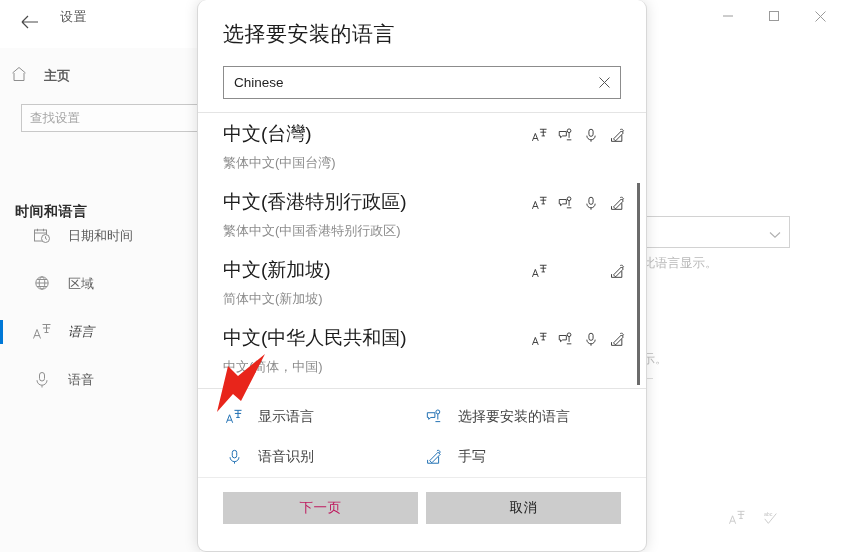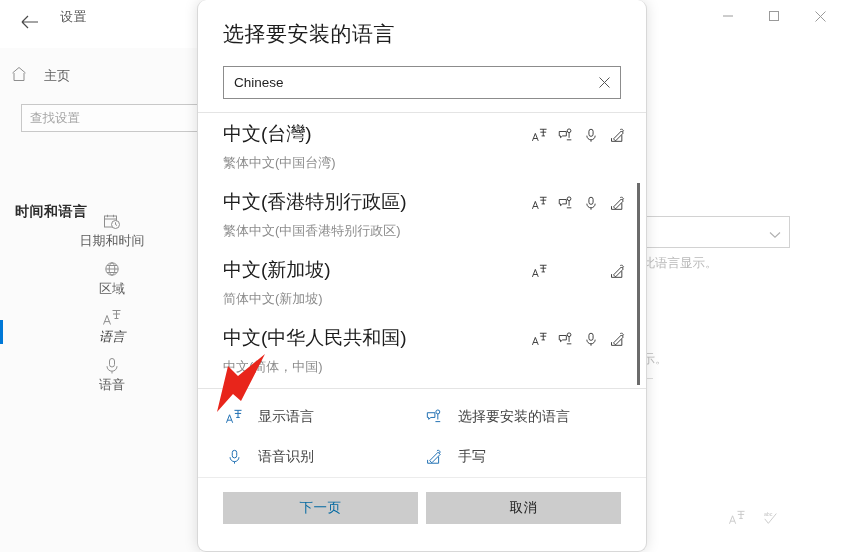--- a/index.html
+++ b/index.html
@@ -53,21 +53,21 @@
   .leftnav {
     position: absolute; left: 0; top: 48px;
     width: 200px; height: 504px;
     background: #fbfbfb;
   }
   .home-row {
     position: absolute; left: 10px; top: 14px;
     display: flex; align-items: center; gap: 16px;
     height: 28px;
   }
-  .home-row .lbl { font-size: 13px; color: #5e5e5e; }
+  .home-row .lbl { font-size: 13px; color: #5e5e5e; font-weight: bold; }
   .nav-search {
     position: absolute; left: 21px; top: 56px;
     width: 200px; height: 28px;
     border: 1px solid #c8c8c8;
     background: #fdfdfd;
     display: flex; align-items: center;
     padding: 0 8px;
   }
   .nav-search .ph { font-size: 12.5px; color: #a5a5a5; }
   .nav-heading {
@@ -76,22 +76,22 @@
     letter-spacing: .5px;
   }
   .nav-items {
     position: absolute; left: 0; top: 164px;
     width: 200px;
   }
   .nav-item {
     position: relative;
     height: 48px;
     display: flex; align-items: center;
-    padding-left: 24px;
-    flex-direction: column;
+    padding-left: 32px;
+    gap: 16px;
   }
   .nav-item .ico {
     width: 20px; height: 20px;
     display: flex; align-items: center; justify-content: center;
     color: #888;
   }
   .nav-item .lbl { font-size: 13px; color: #5b5b5b; }
   .nav-item.selected::before {
     content: ""; position: absolute; left: 0; top: 12px;
     width: 3px; height: 24px; background: #0078d7;
@@ -256,21 +256,21 @@
   .dlg-btn {
     flex: 1; height: 32px;
     border: none;
     background: #cccccc;
     font-family: inherit;
     font-size: 13.5px;
     color: #1f1f1f;
     display: flex; align-items: center; justify-content: center;
     letter-spacing: .5px;
   }
-  .dlg-btn.disabled { color: #0369a1; }
+  .dlg-btn.disabled { color: #be185d; }
 
   
   .annot-arrow {
     position: absolute; left: 195px; top: 350px;
     width: 110px; height: 80px;
     pointer-events: none;
   }
 </style>
 </head>
 <body>

